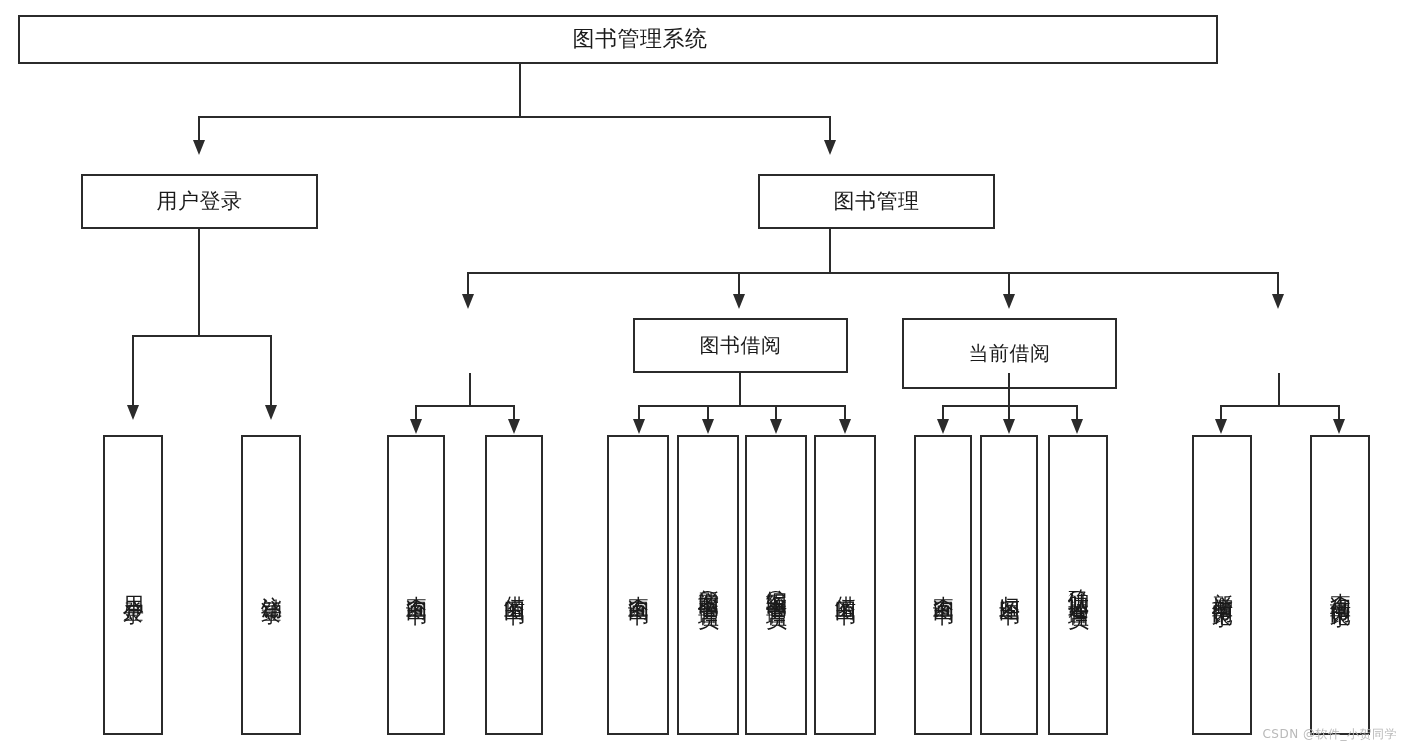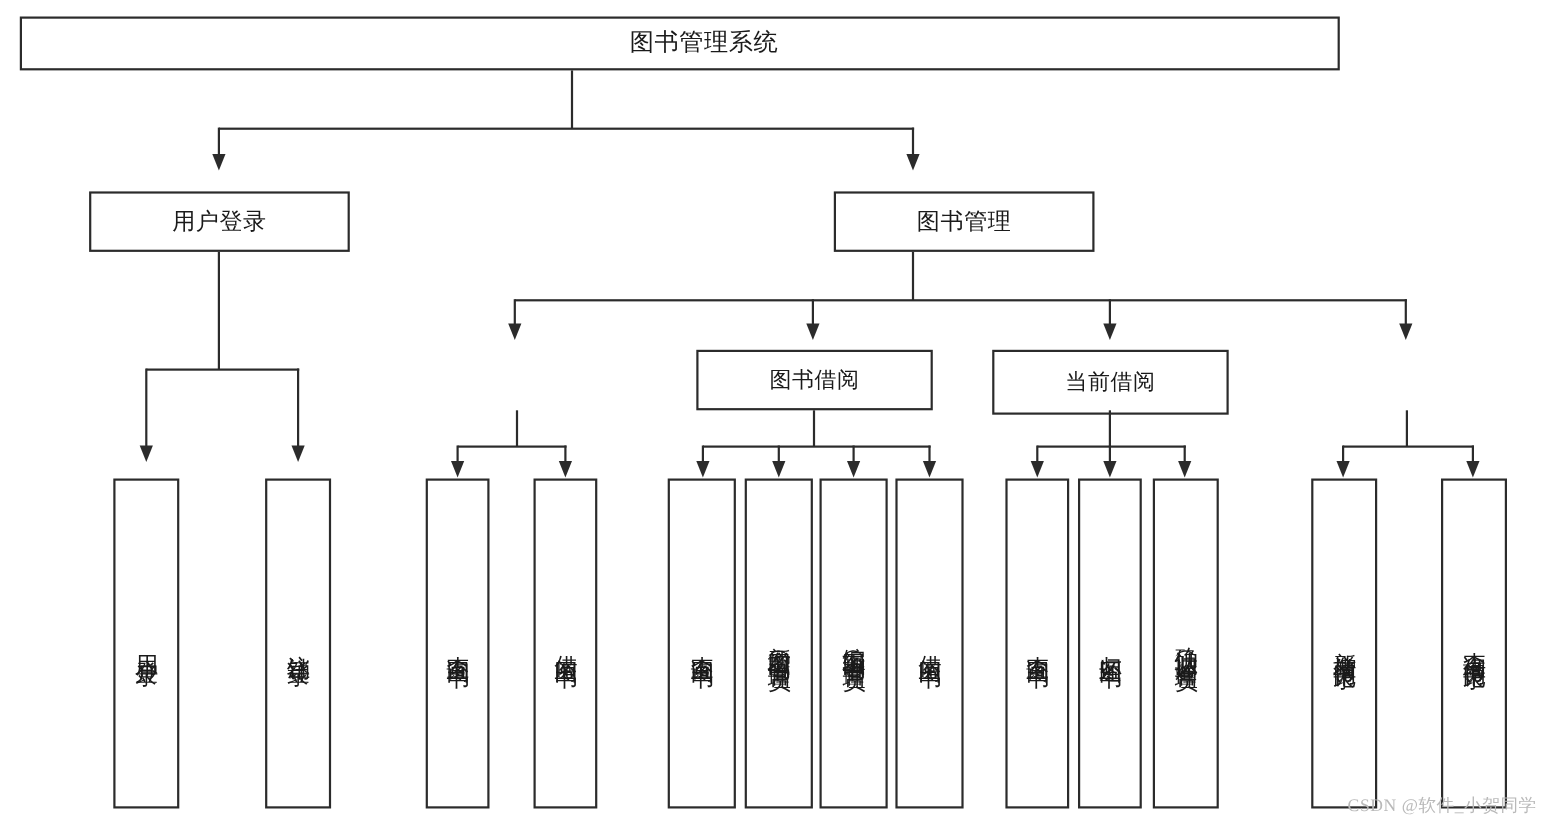--- a/index.html
+++ b/index.html
@@ -68,26 +68,25 @@
     border-left: 6px solid transparent;
     border-right: 6px solid transparent;
     border-top: 15px solid #2b2b2b;
   }
 
   
   #watermark {
     position: absolute;
     right: 8px;
     bottom: 4px;
-    font-size: 16px;
+    font-size: 12px;
     color: #b9b9b9;
     letter-spacing: 0.5px;
     white-space: nowrap;
     pointer-events: none;
-    font-family: Liberation Serif, serif;
   }
 </style>
 </head>
 <body>
 
 <div id="canvas">
 
   <div class="node root" style="left:18px; top:15px; width:1200px; height:49px;padding-left:44px;">
     <span class="label">图书管理系统</span>
   </div>
@@ -121,21 +120,21 @@
   <div class="edge v" style="left:738px; top:272px; width:2px; height:24px;"></div>
   <div class="arrow" style="left:733px; top:294px;"></div>
   <div class="edge v" style="left:1008px; top:272px; width:2px; height:24px;"></div>
   <div class="arrow" style="left:1003px; top:294px;"></div>
   <div class="edge v" style="left:1277px; top:272px; width:2px; height:24px;"></div>
   <div class="arrow" style="left:1272px; top:294px;"></div>
 
   <div class="node lvl2" style="left:633px; top:318px; width:215px; height:55px;">
     <span class="label">图书借阅</span>
   </div>
-  <div class="node lvl2" style="left:902px; top:318px; width:215px; height:59px;">
+  <div class="node lvl2" style="left:902px; top:318px; width:215px; height:71px;">
     <span class="label">当前借阅</span>
   </div>
 
   <div class="edge v" style="left:469px; top:373px; width:2px; height:33px;"></div>
   <div class="edge h" style="left:416px; top:405px; width:99px; height:2px;"></div>
   <div class="edge v" style="left:415px; top:405px; width:2px; height:16px;"></div>
   <div class="arrow" style="left:410px; top:419px;"></div>
   <div class="edge v" style="left:513px; top:405px; width:2px; height:16px;"></div>
   <div class="arrow" style="left:508px; top:419px;"></div>
 

